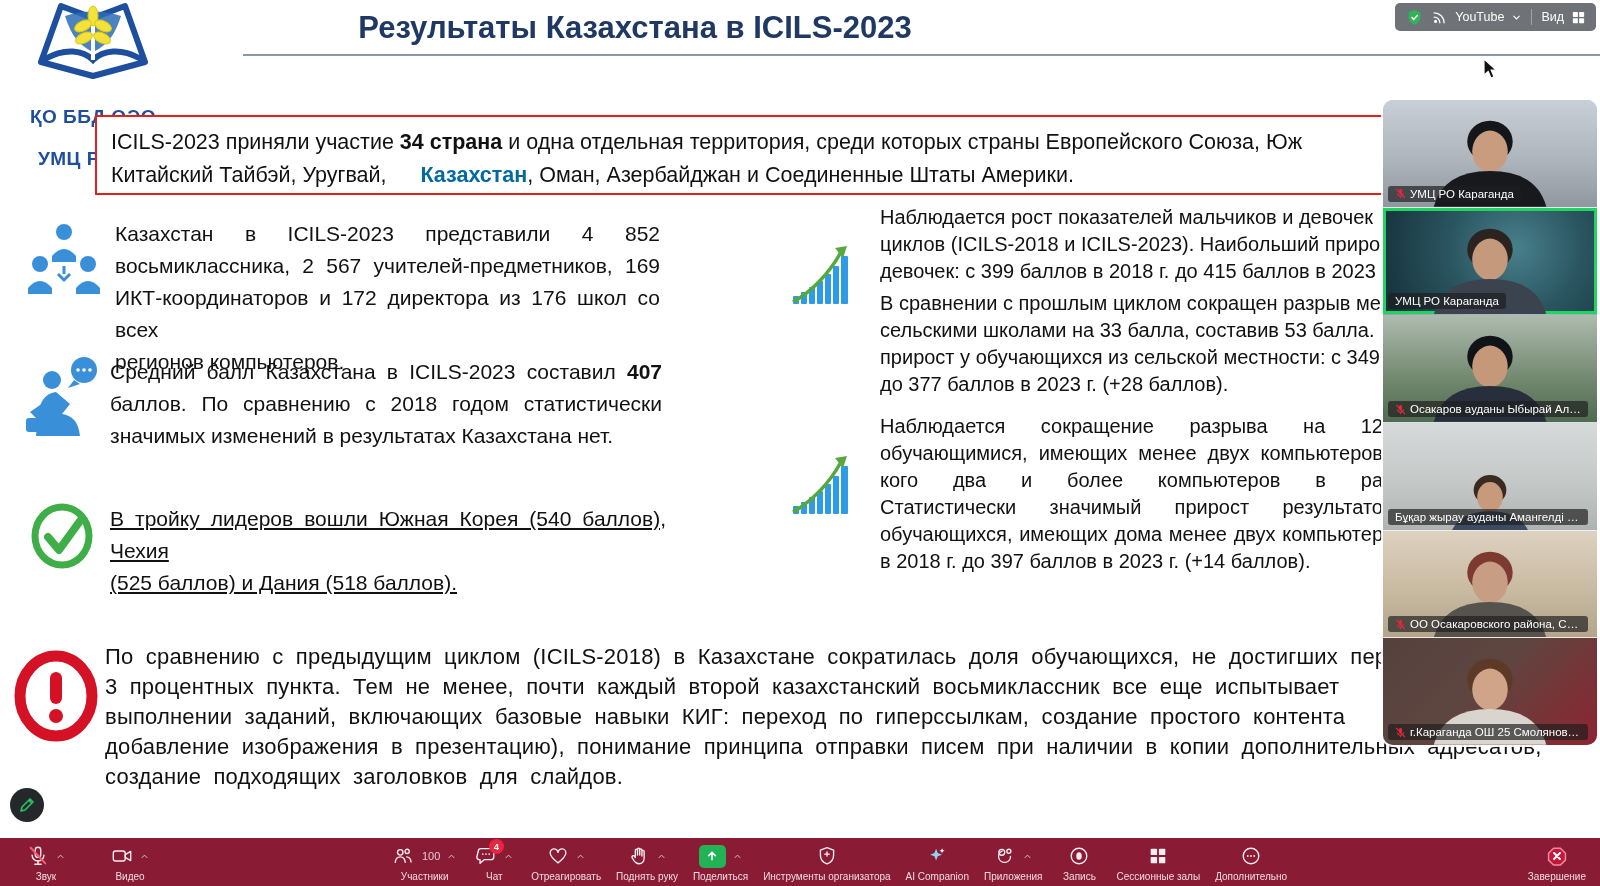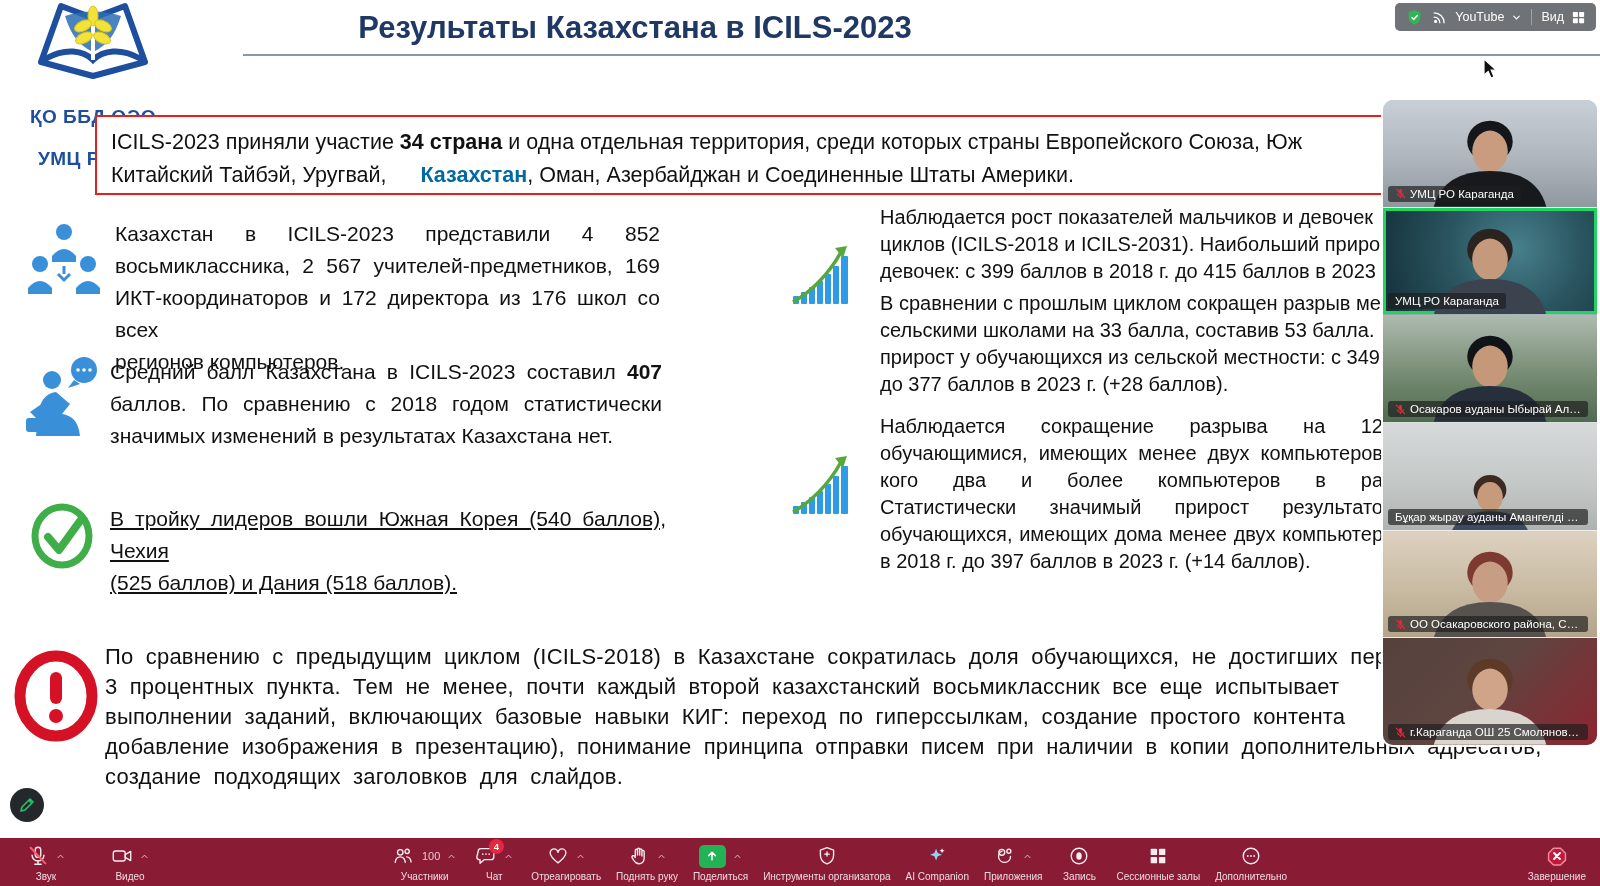--- a/index.html
+++ b/index.html
@@ -192,21 +192,21 @@
       <div class="tline j"><span>баллов. По сравнению с 2018 годом статистически</span></div>
       <div class="tline"><span>значимых изменений в результатах Казахстана нет.</span></div>
     </div>
   <div id="lb3-text" class="leftcol rich stretch">
       <div class="tline j"><span>В тройку лидеров вошли Южная Корея (540 баллов), Чехия</span></div>
       <div class="tline"><span>(525 баллов) и Дания (518 баллов).</span></div>
     </div>
 
   <div id="rb1-p1" class="rightcol rich">
       <div class="tline"><span>Наблюдается рост показателей мальчиков и девочек</span></div>
-      <div class="tline"><span>циклов (ICILS-2018 и ICILS-2031). Наибольший приро</span></div>
+      <div class="tline"><span>циклов (ICILS-2018 и ICILS-2023). Наибольший приро</span></div>
       <div class="tline"><span>девочек: с 399 баллов в 2018 г. до 415 баллов в 2023</span></div>
     </div>
   <div id="rb1-p2" class="rightcol rich">
       <div class="tline"><span>В сравнении с прошлым циклом сокращен разрыв ме</span></div>
       <div class="tline"><span>сельскими школами на 33 балла, составив 53 балла.</span></div>
       <div class="tline"><span>прирост у обучающихся из сельской местности: с 349</span></div>
       <div class="tline"><span>до 377 баллов в 2023 г. (+28 баллов).</span></div>
     </div>
   <div id="rb2-p1" class="rightcol rich stretch">
       <div class="tline j"><span>Наблюдается сокращение разрыва на 12</span></div>

